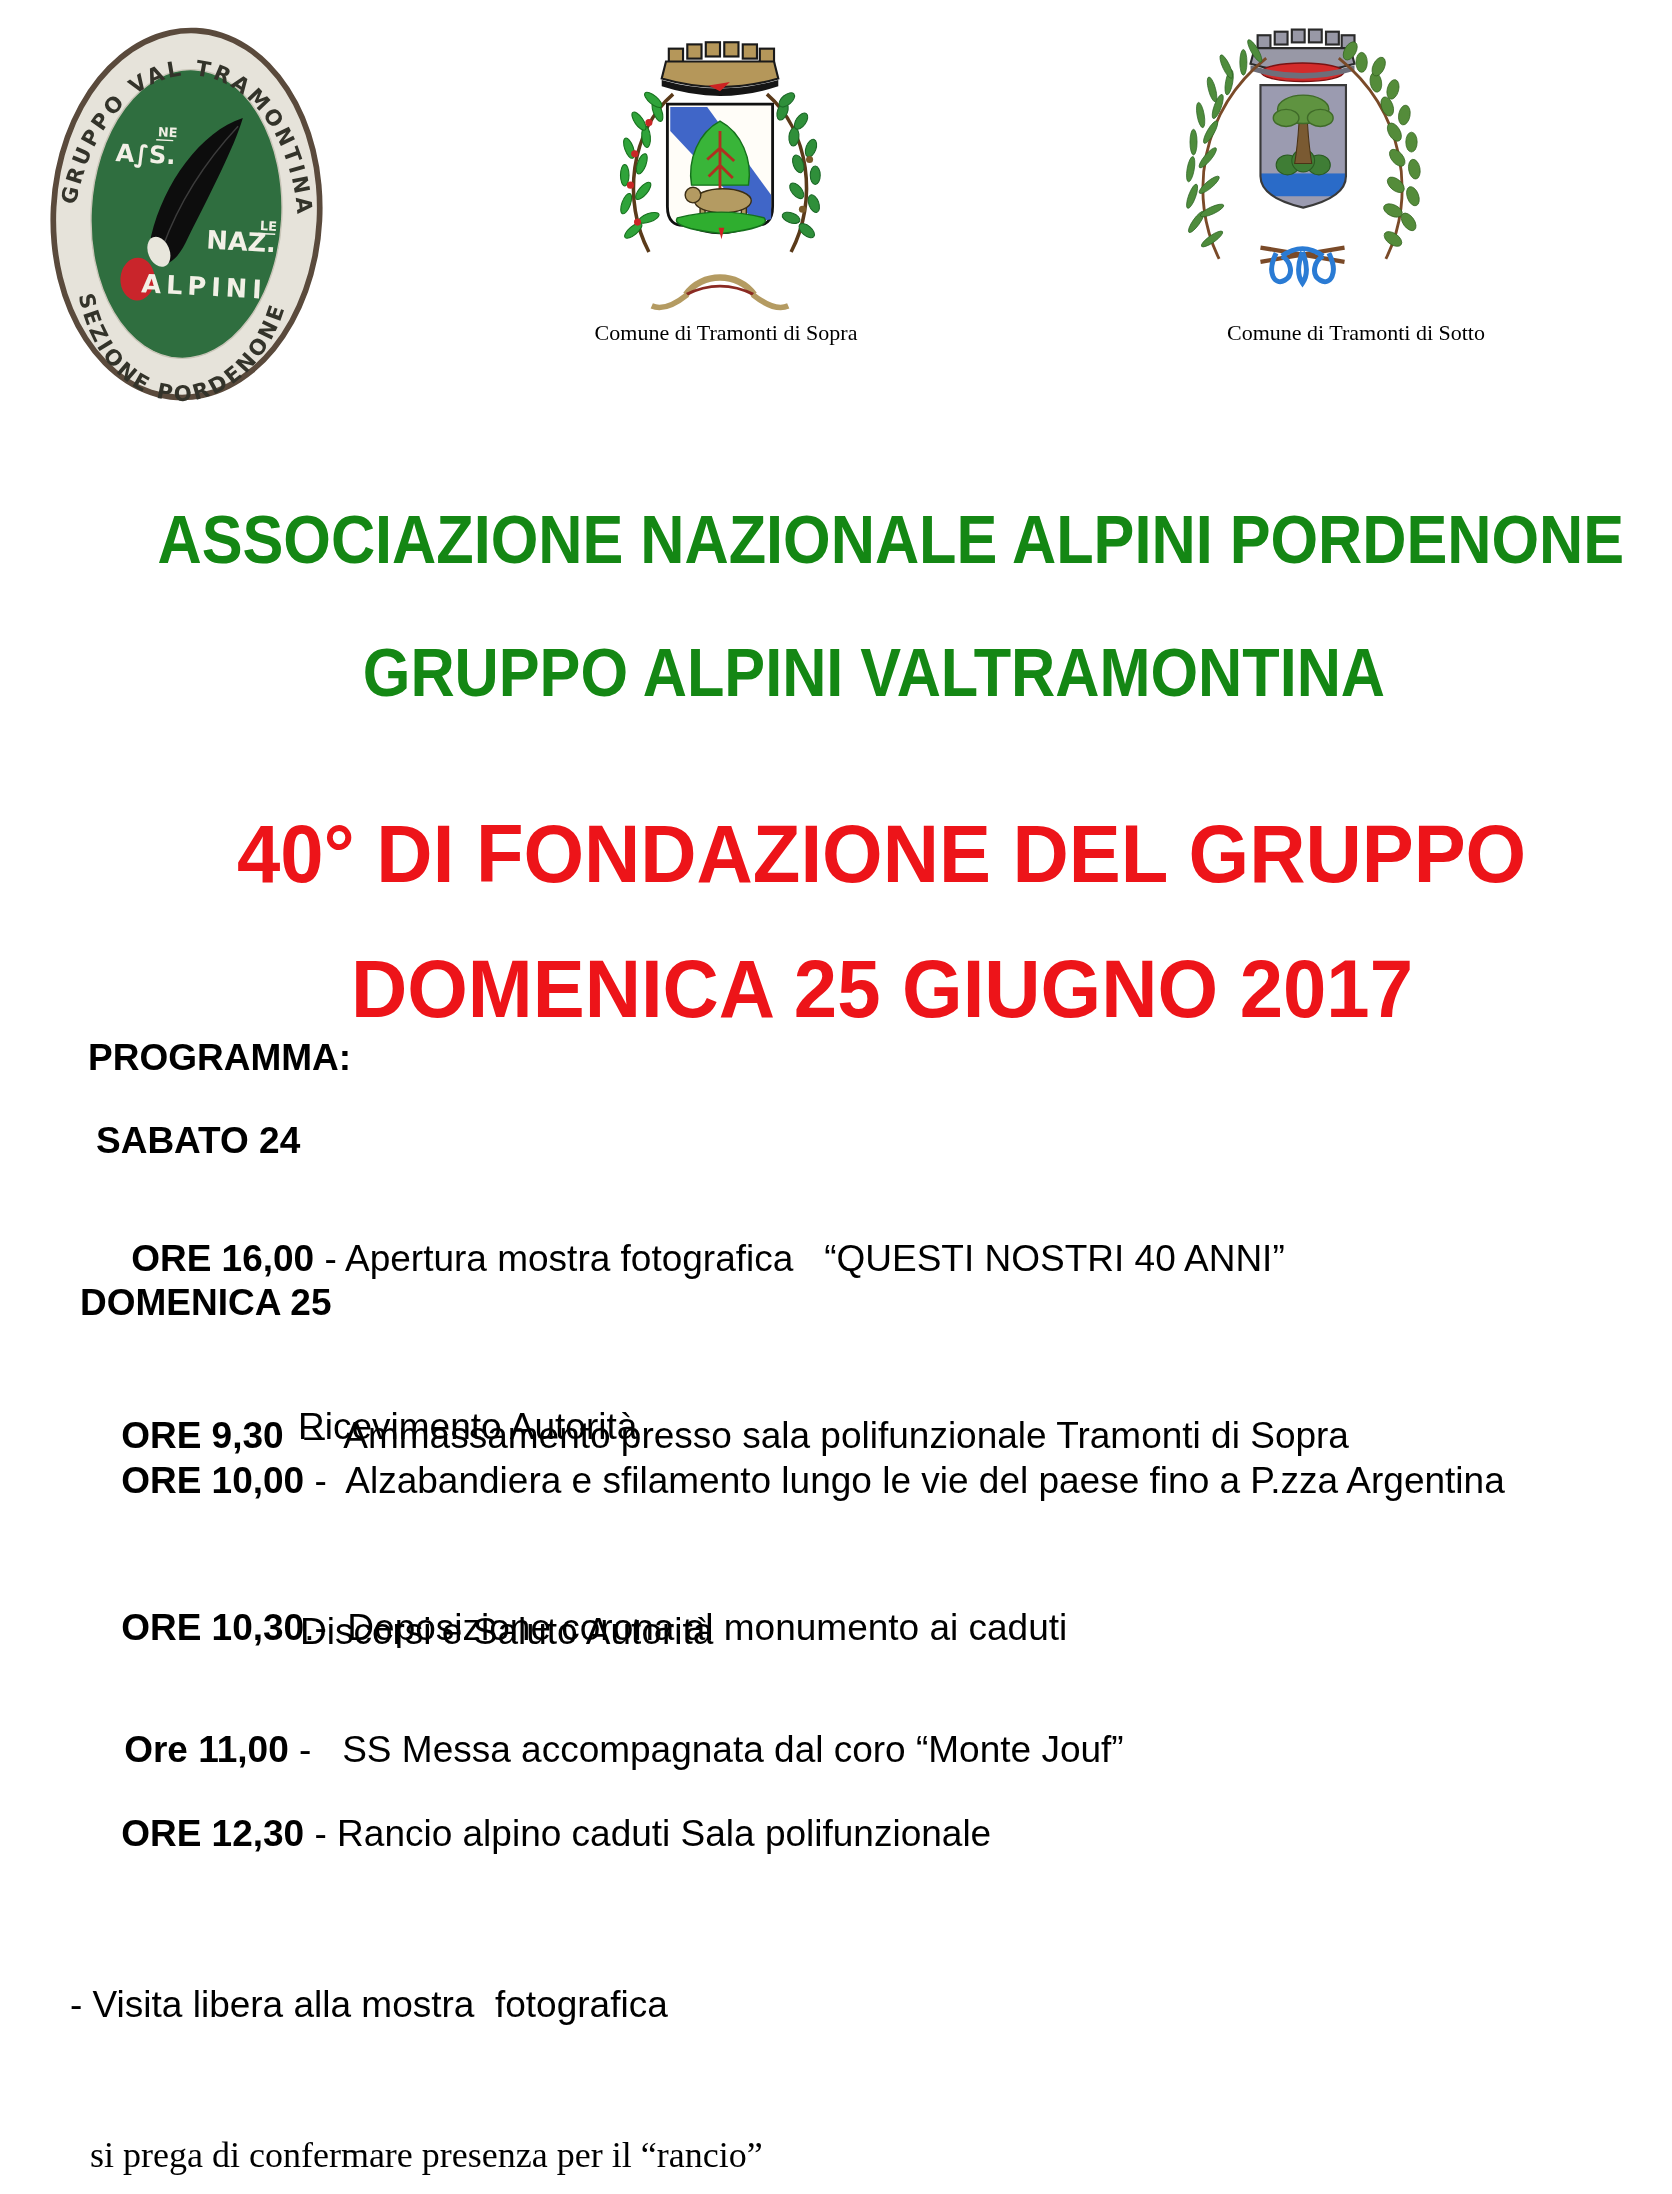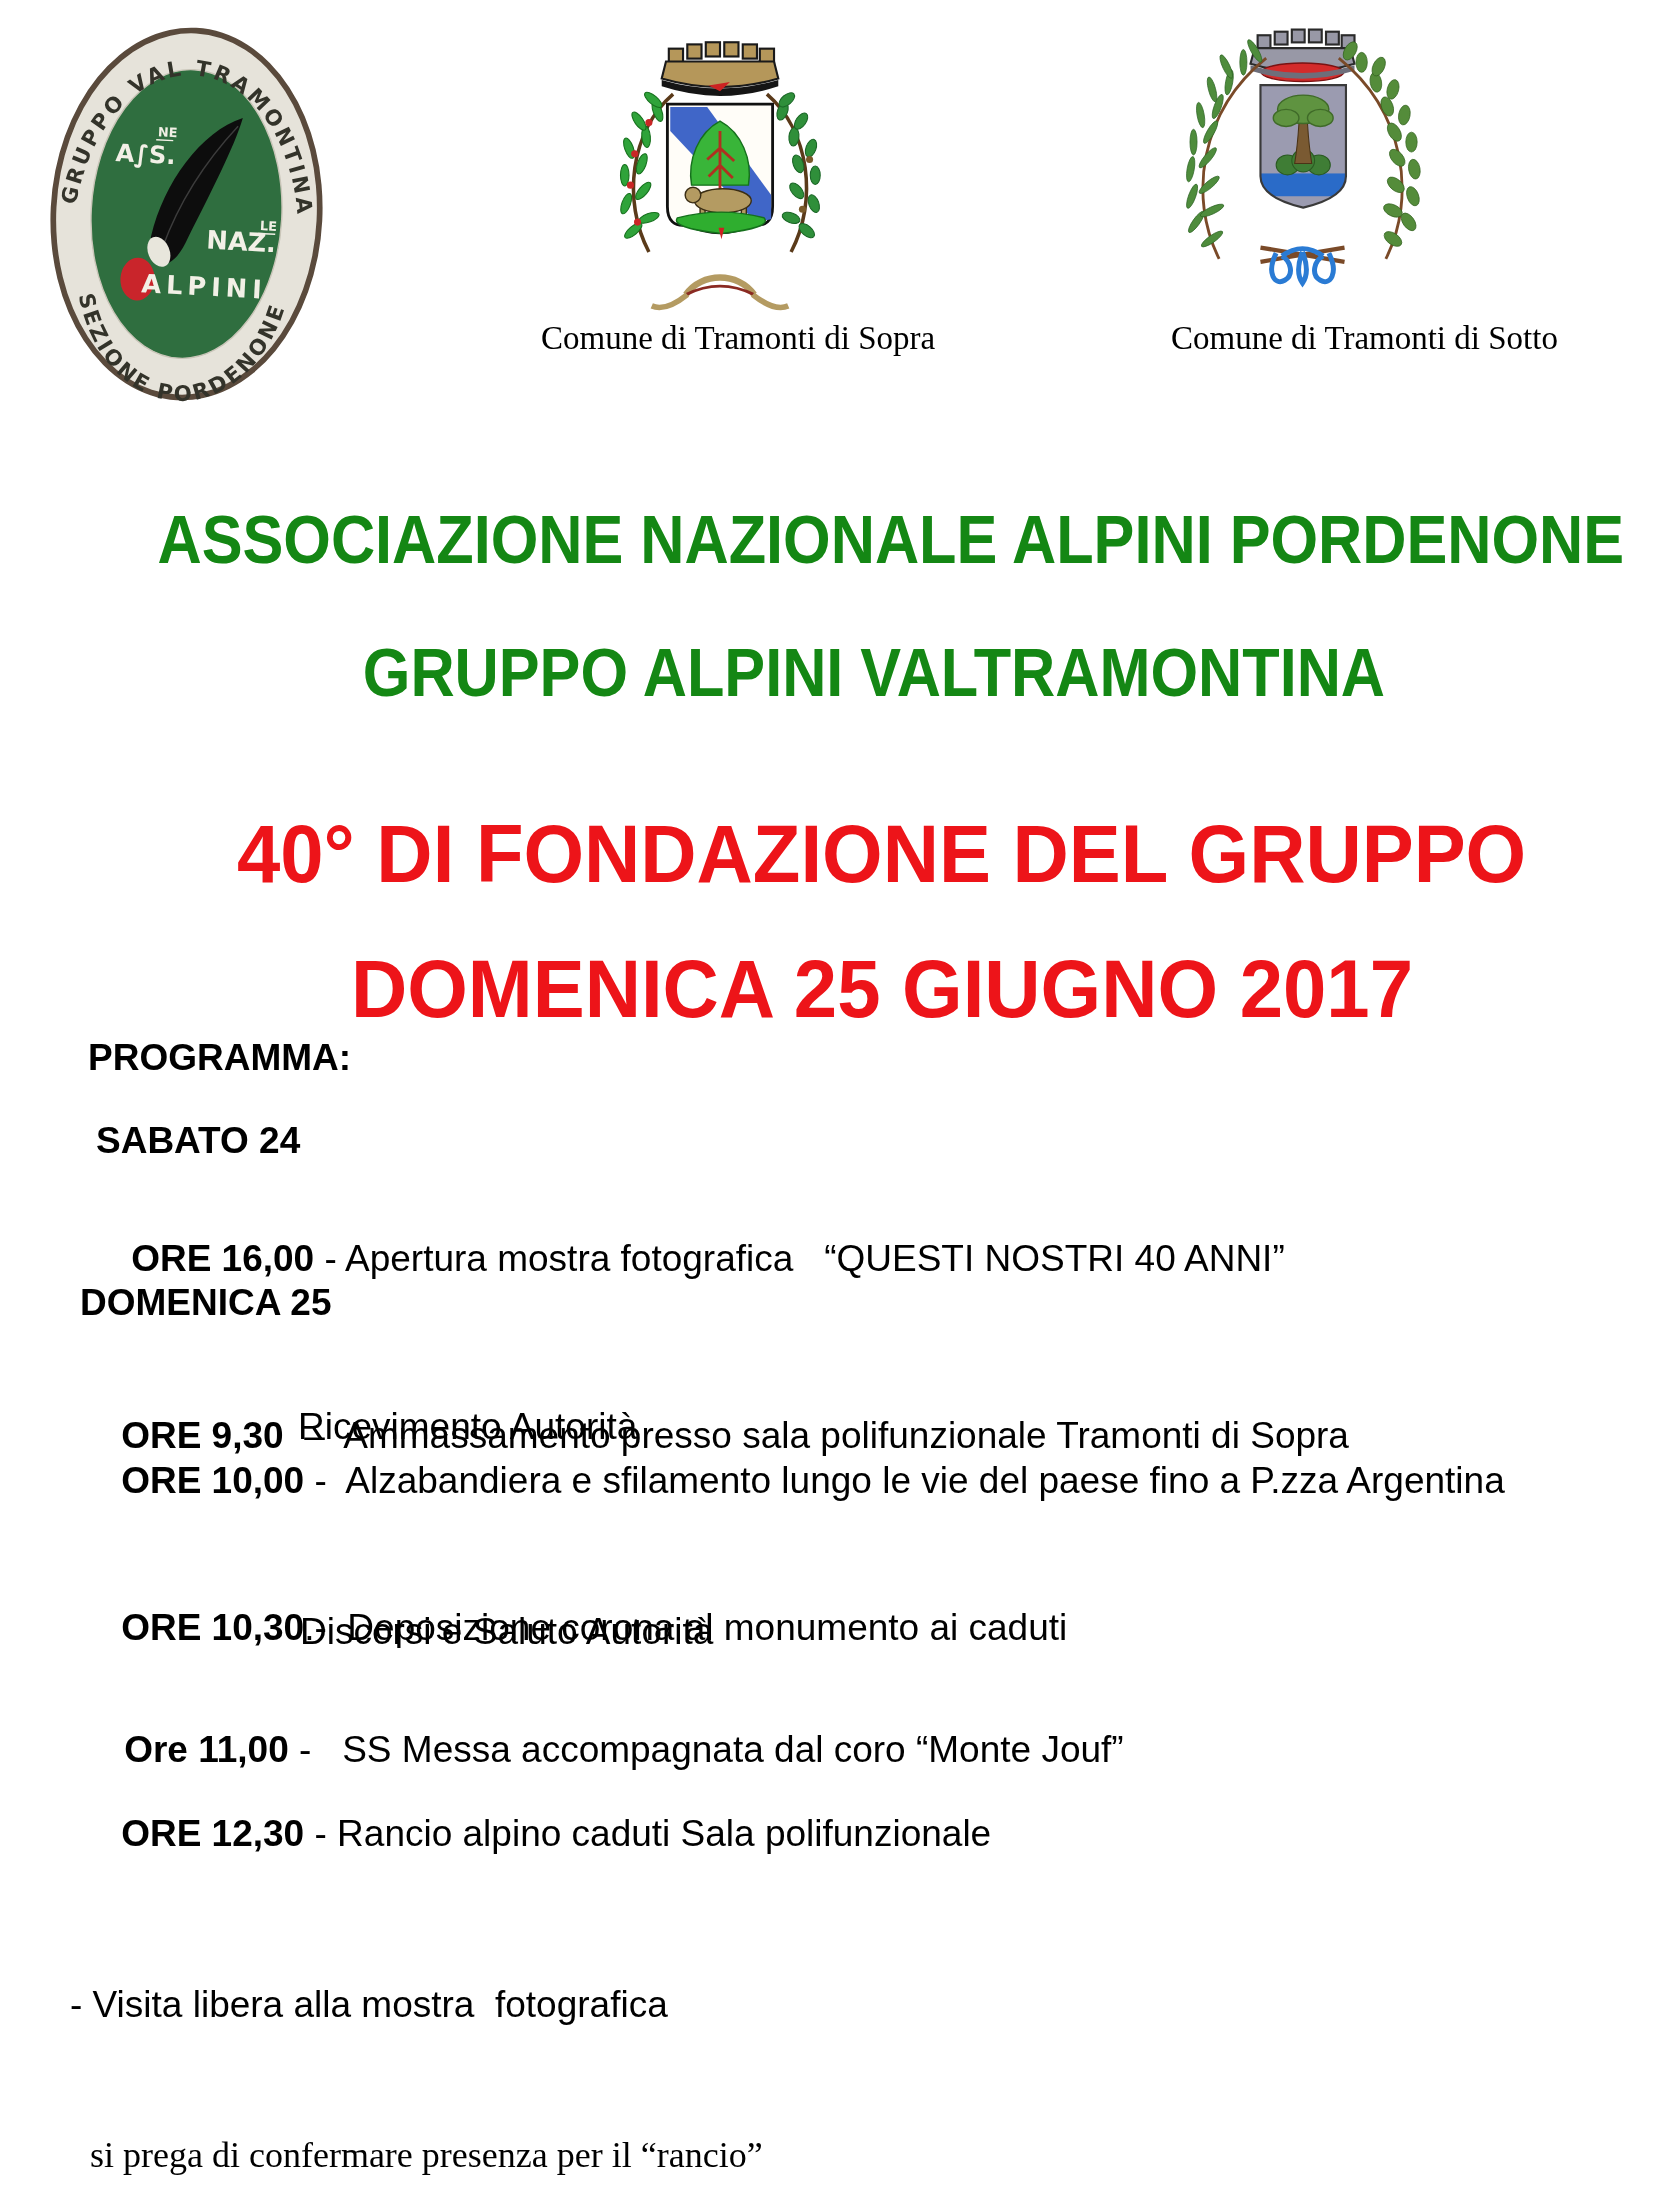--- a/index.html
+++ b/index.html
@@ -1,20 +1,20 @@
 <!DOCTYPE html>
 <html style="font-size:11.4px"><head>
 <meta charset="utf-8">
 <style>
   html,body{margin:0;padding:0;background:#888;}
   #page{position:relative;width:1672px;height:2194px;background:#ffffff;overflow:hidden;
         font-family:"Liberation Sans",sans-serif;color:#000;}
   .emblem{position:absolute;}
   .caption{position:absolute;width:370px;text-align:center;font-family:"Liberation Serif",serif;
-           font-size:33px;line-height:1;white-space:pre;}
+           font-size:22px;line-height:1;white-space:pre;}
   .h{position:absolute;width:100%;text-align:center;font-weight:bold;line-height:1;white-space:pre;}
   .h-green{font-size:68px;color:#148714;}
   .h-red{font-size:82px;color:#ed1419;}
   .sq90{display:inline-block;transform:scaleX(0.90);transform-origin:center;}
   .sq95{display:inline-block;transform:scaleX(0.95);transform-origin:center;}
   .bl{position:absolute;font-size:37px;line-height:1;white-space:pre;text-align:center;}
   .b{font-weight:bold;}
   .serifline{position:absolute;font-family:"Liberation Serif",serif;font-size:36px;line-height:1;white-space:pre;margin-left:47px;}
   svg text{font-family:"DejaVu Sans",sans-serif;}
 </style>

